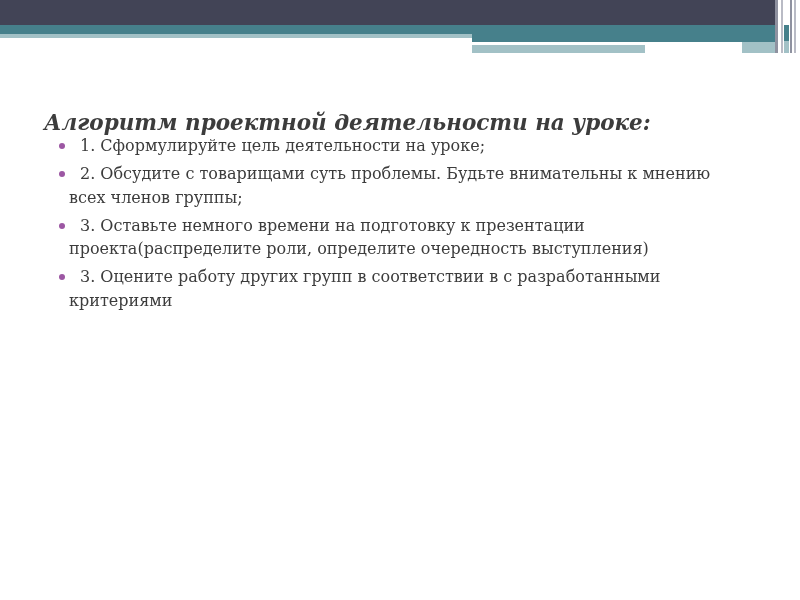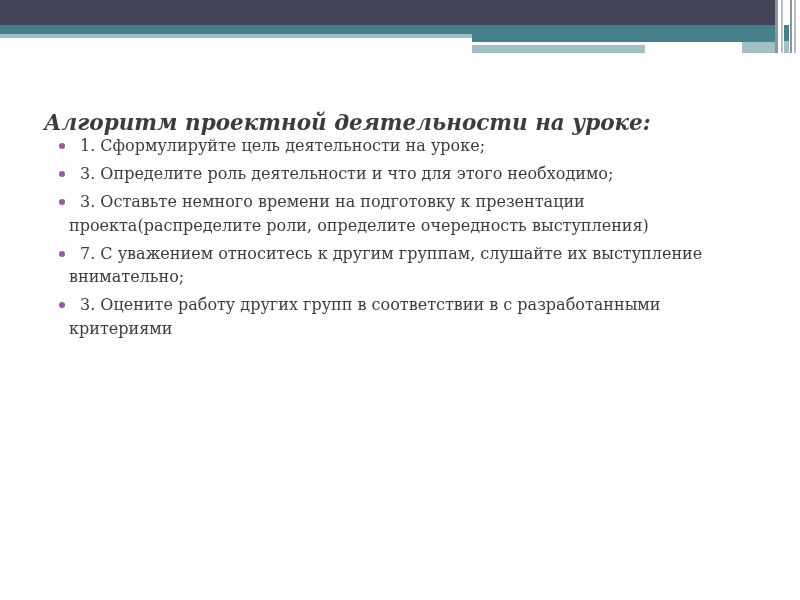--- a/index.html
+++ b/index.html
@@ -101,29 +101,25 @@
 
   <h1 class="title">Алгоритм проектной деятельности на уроке:</h1>
 
   <ul class="bullets">
     <li>
       <span class="dot"></span>
       <span class="btxt">1. Сформулируйте цель деятельности на уроке;</span>
     </li>
     <li>
       <span class="dot"></span>
-      <span class="btxt">3. Определите роль деятельности и что для этого необходимо;</span>
+      <span class="btxt">2. Обсудите с товарищами суть проблемы. Будьте внимательны к мнению всех членов группы;</span>
     </li>
     <li>
       <span class="dot"></span>
       <span class="btxt">3. Оставьте немного времени на подготовку к презентации проекта(распределите роли, определите очередность выступления)</span>
-    </li>
-    <li>
-      <span class="dot"></span>
-      <span class="btxt">7. С уважением относитесь к другим группам, слушайте их выступление внимательно;</span>
     </li>
     <li>
       <span class="dot"></span>
       <span class="btxt">3. Оцените работу других групп в соответствии в с разработанными критериями</span>
     </li>
   </ul>
 
 </div>
 
 </body></html>

